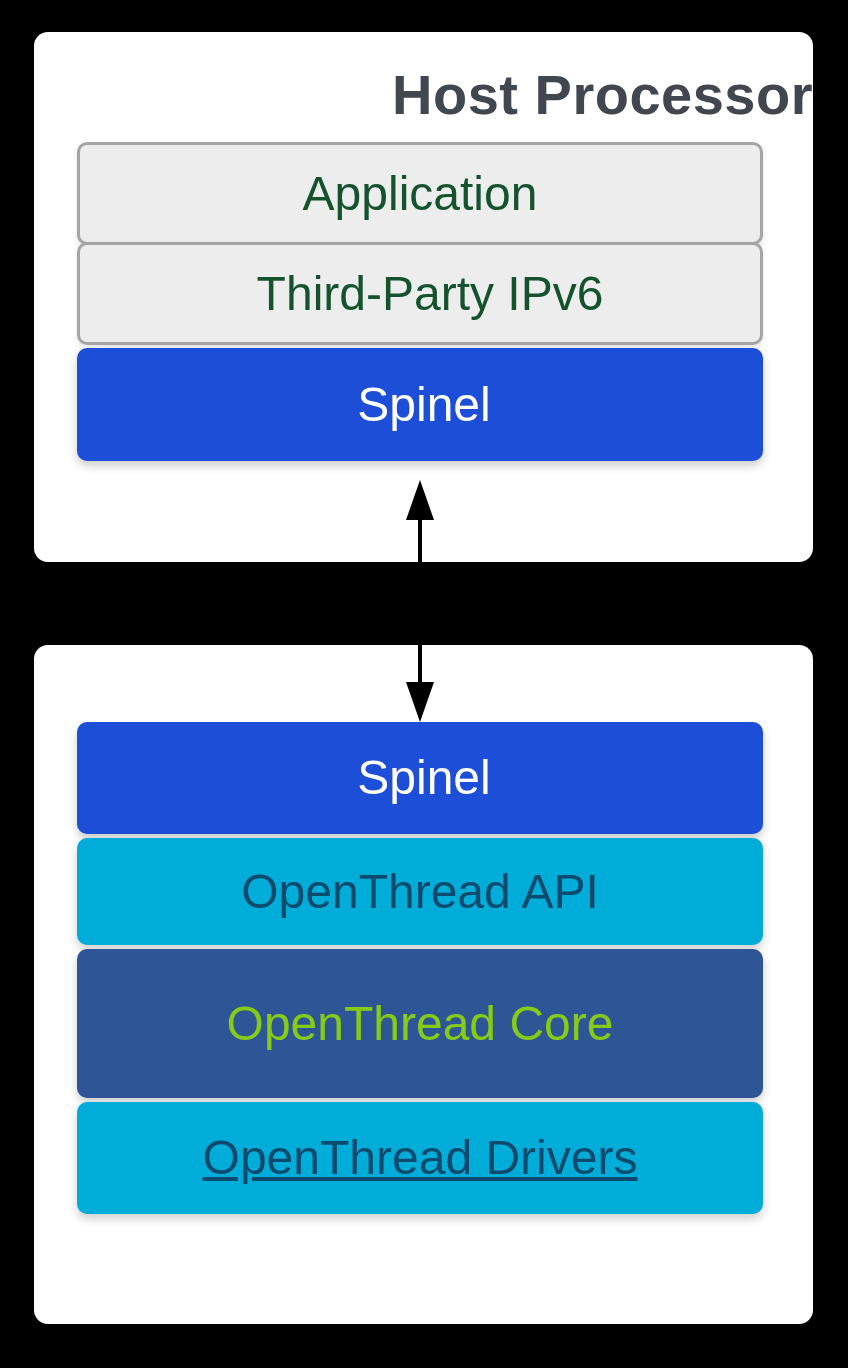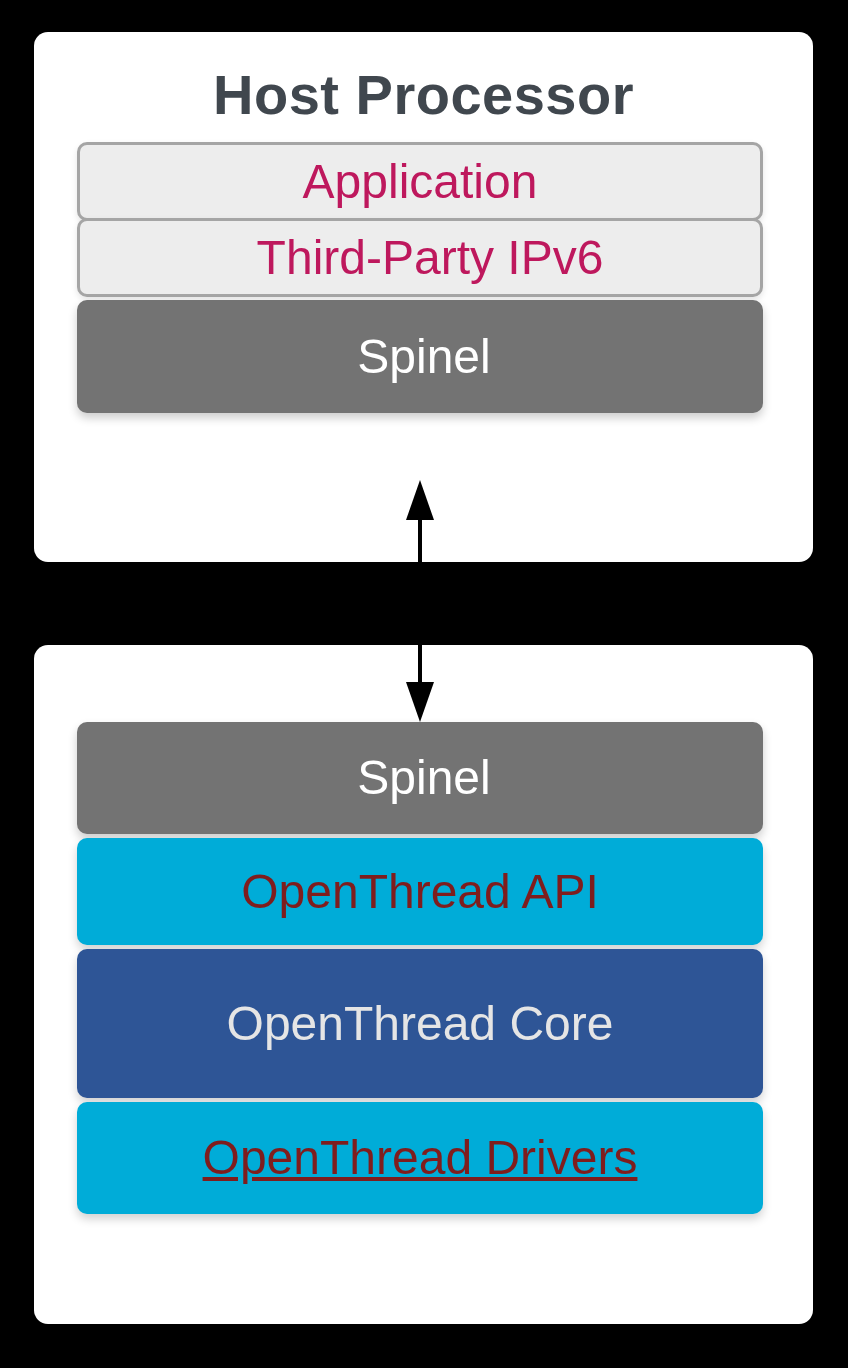--- a/index.html
+++ b/index.html
@@ -25,21 +25,21 @@
     border-radius: 14px;
   }
   .card-host { top: 32px;  height: 530px; }
   .card-soc  { top: 645px; height: 679px; }
 
   .card-title {
     position: absolute;
     left: 0;
     right: 0;
     margin: 0;
-    text-align: center;
+    text-align: right;
     font-size: 56px;
     font-weight: 700;
     letter-spacing: 0.5px;
     color: #40474e;
   }
   .card-host .card-title { top: 28px; line-height: 70px; }
   .card-soc  .card-title { top: 588px; line-height: 70px; }
 
   .stack {
     position: absolute;
@@ -57,46 +57,46 @@
     display: flex;
     align-items: center;
     justify-content: center;
     border-radius: 10px;
     font-size: 48px;
     line-height: 1;
   }
   .layer span { display: block; }
 
   .layer-gray {
-    height: 79px;
+    height: 103px;
     background: #ededed;
     border: 3px solid #a5a5a5;
-    color: #be185d;
+    color: #14532d;
     box-shadow: 0 3px 6px rgba(0,0,0,0.10);
   }
   .layer-gray + .layer-gray { margin-top: -3px; padding-left: 20px; }
 
   .layer-red {
-    background: #737373;
+    background: #1d4ed8;
     color: #ffffff;
     box-shadow: 0 5px 10px rgba(0,0,0,0.20);
     padding-left: 8px;
   }
   .card-host .layer-red { height: 113px; margin-top: 3px; }
   .card-soc  .layer-red { height: 112px; }
 
   .layer-cyan {
     background: #00acd8;
-    color: #7f1d1d;
+    color: #0c4a6e;
     box-shadow: 0 5px 10px rgba(0,0,0,0.18);
   }
   .layer-api     { height: 107px; margin-top: 4px; }
   .layer-navy {
     background: #2e5596;
-    color: #e5e5e5;
+    color: #84cc16;
     height: 149px;
     margin-top: 4px;
     box-shadow: 0 5px 10px rgba(0,0,0,0.18);
   }
   .layer-drivers { height: 112px; margin-top: 4px; text-decoration: underline; }
 
   .arrow-svg {
     position: absolute;
     left: 403px;
     top: 478px;

